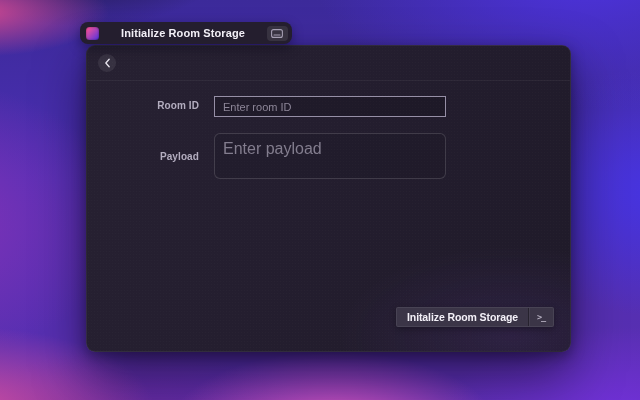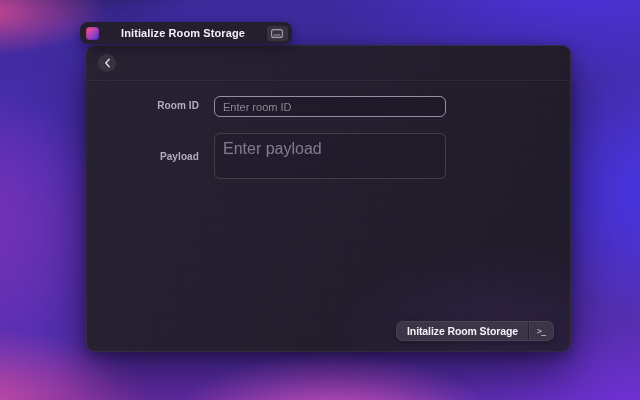--- a/index.html
+++ b/index.html
@@ -75,43 +75,43 @@
   
   .field-label{
     position:absolute;left:40px;width:72px;text-align:right;
     color:#b3adbf;font-size:10px;font-weight:700;letter-spacing:.1px;
     line-height:14px;
   }
   .lbl-room{top:53px;}
   .lbl-payload{top:104px;}
   .text-input{
     position:absolute;left:127px;top:50px;width:232px;height:21px;
-    box-sizing:border-box;border-radius:6px;
+    box-sizing:border-box;border-radius:0;
     background:rgba(0,0,0,.12);
     border:1px solid #968fa6;
     color:#e8e4ef;font-size:11px;padding:0 8px;outline:none;
     font-family:"Liberation Sans","DejaVu Sans",sans-serif;
     caret-color:#e8e4ef;
   }
   .text-input::placeholder{color:#8d8698;}
   .textarea-input{
     position:absolute;left:127px;top:87px;width:232px;height:46px;
     box-sizing:border-box;border-radius:6px;resize:none;
     background:rgba(0,0,0,.06);
     border:1px solid rgba(255,255,255,.14);
     color:#e8e4ef;font-size:16px;padding:6px 8px;outline:none;
     font-family:"Liberation Sans","DejaVu Sans",sans-serif;
   }
   .textarea-input::placeholder{color:#837d8e;}
   
   .submit-btn{
-    position:absolute;right:16px;bottom:10px;height:20px;
+    position:absolute;right:16px;bottom:24px;height:20px;
     display:inline-flex;align-items:stretch;cursor:pointer;
     background:#3b3547;border:1px solid rgba(255,255,255,.07);
-    border-radius:7px;box-sizing:border-box;
+    border-radius:2px;box-sizing:border-box;
     box-shadow:0 2px 6px rgba(0,0,0,.3);
   }
   .submit-label{
     display:flex;align-items:center;padding:0 10px;
     color:#f4f1f8;font-size:10.5px;font-weight:700;letter-spacing:-.1px;
     white-space:nowrap;
   }
   .submit-seg{
     display:flex;align-items:center;justify-content:center;
     width:24px;border-left:1px solid rgba(0,0,0,.35);

